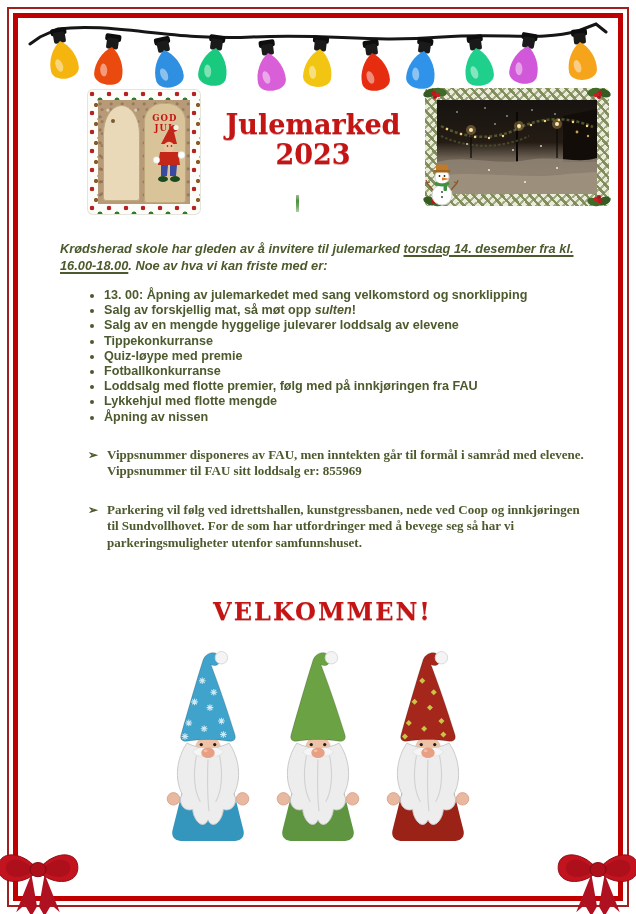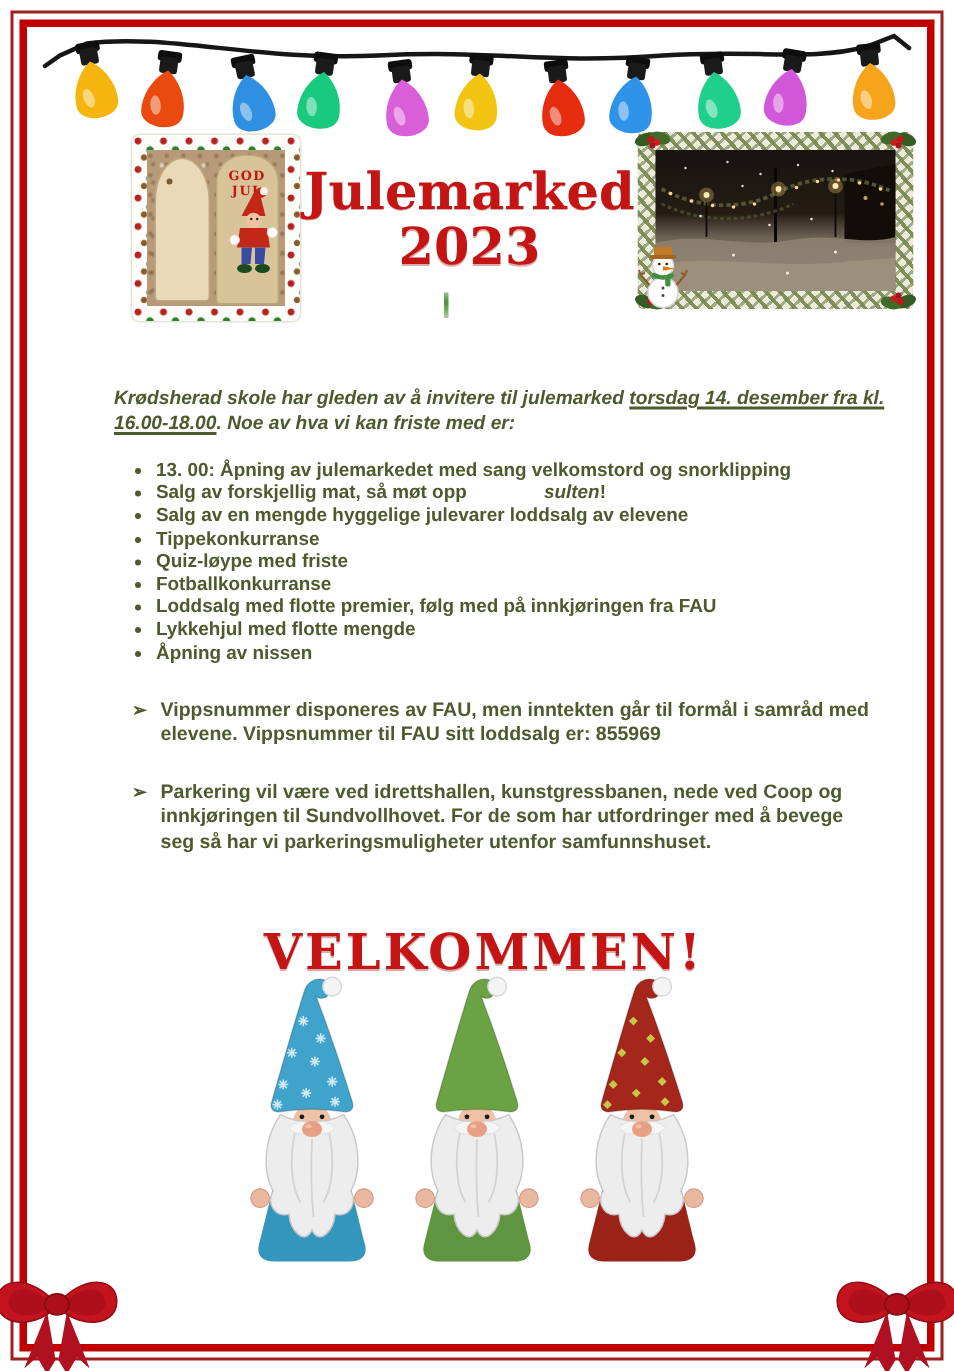--- a/index.html
+++ b/index.html
@@ -27,48 +27,48 @@
   .door{position:absolute;border:1px solid #bfa87e;}
   .door-left{left:5%;top:5%;width:38%;height:90%;background:#ead9b9;
     border-radius:50% 50% 3px 3px / 30% 30% 3px 3px;}
   .door-left:after{content:"";position:absolute;left:22%;top:14%;width:4px;height:4px;border-radius:50%;background:#7a5a30;}
   .door-right{left:50%;top:3%;width:43%;height:94%;background:#d9c49a;
     border-radius:45% 45% 3px 3px / 18% 18% 3px 3px;}
   .godjul{margin-top:9px;text-align:center;font-weight:bold;font-size:8.5px;letter-spacing:1px;
     color:#c41414;font-family:"DejaVu Serif",serif;}
   .painted-gnome{position:absolute;left:4px;top:20px;width:40px;height:62px;}
   .title{position:absolute;left:198px;top:110px;width:230px;margin:0;text-align:center;z-index:2;
-    font-family:"DejaVu Serif",serif;font-weight:700;font-size:34px;line-height:1.1;
+    font-family:"DejaVu Serif",serif;font-weight:700;font-size:27px;line-height:1.1;
     color:var(--title_red,#c41414);text-shadow:0 1px 0 rgba(150,10,10,.35);}
   .right-pic{position:absolute;left:425px;top:88px;width:184px;height:118px;z-index:2;
     background-color:#ecead9;border-radius:4px;
     background-image:
       repeating-linear-gradient(48deg,rgba(118,134,80,.9) 0 2.5px,transparent 2.5px 7px),
       repeating-linear-gradient(-42deg,rgba(100,118,66,.55) 0 2px,transparent 2px 6px);}
   .photo{position:absolute;inset:12px;overflow:hidden;
     background:linear-gradient(#171310 0%,#241c14 45%,#6d6154 62%,#8d8070 78%,#7b6e5e 100%);}
   .holly{position:absolute;width:26px;height:18px;z-index:3;}
   .holly.tl{left:-3px;top:-4px}.holly.tr{right:-3px;top:-4px;transform:scaleX(-1)}
   .holly.bl{left:-3px;bottom:-4px;transform:scaleY(-1)}.holly.br{right:-3px;bottom:-4px;transform:scale(-1,-1)}
   .snowman{position:absolute;left:0px;bottom:-2px;width:34px;height:52px;z-index:4;}
   .cursor-mark{position:absolute;left:296px;top:195px;width:3px;height:17px;z-index:2;
     background:linear-gradient(#9cc08c,#4e8f3e 35%,#6da85c 65%,#b4ccaa);}
   
   .content{position:absolute;left:60px;top:240px;width:525px;color:var(--body_text,#4c5a2d);z-index:1;}
-  .intro{margin:16px;width:515px;font:italic 700 12.8px/17px "Liberation Sans",sans-serif;}
+  .intro{margin:0;width:515px;font:italic 700 12.8px/17px "Liberation Sans",sans-serif;}
   .intro .u{text-decoration:underline;text-decoration-thickness:2px;text-underline-offset:2px;}
   .bullets{margin:14px 0 0 0;padding-left:44px;list-style:disc;
     font:700 12.6px/15.2px "Liberation Sans",sans-serif;}
-  .bullets em{margin-left:48px;}
+  .bullets em{}
   .note{display:flex;gap:9px;margin-top:22px;padding-left:28px;
     font:700 13px/16.5px "Liberation Sans",sans-serif;}
   .note-marker{flex:none;font-size:12px;line-height:16.5px;}
-  .note-text{max-width:482px;}
+  .note-text{max-width:482px;font-family:Liberation Serif, serif;}
   .welcome{margin-top:46px;text-align:center;font-family:"DejaVu Serif",serif;font-weight:700;
-    font-size:33px;letter-spacing:2px;color:var(--title_red,#c41414);
+    font-size:24px;letter-spacing:2px;color:var(--title_red,#c41414);
     text-shadow:0 1px 0 rgba(150,10,10,.35);}
   
   .gnomes{position:absolute;left:0;right:0;top:648px;display:flex;justify-content:center;gap:14px;z-index:1;}
   .gnome{width:96px;height:197px;}
   .gnome svg{width:100%;height:100%;display:block;}
   
   .bow{position:absolute;top:844px;width:96px;height:74px;z-index:4;}
   .bow-left{left:-10px;}
   .bow-right{right:-10px;transform:scaleX(-1);}
 </style>
@@ -274,34 +274,34 @@
   <div class="cursor-mark"></div>
 
   <div class="content">
     <p class="intro"><span>Krødsherad skole har gleden av å invitere til julemarked </span><span class="u">torsdag 14. desember fra kl. 16.00-18.00</span><span>. Noe av hva vi kan friste med er:</span></p>
 
     <ul class="bullets">
       <li><span>13. 00: Åpning av julemarkedet med sang velkomstord og snorklipping</span></li>
       <li><span>Salg av forskjellig mat, så møt opp </span><em>sulten</em><span>!</span></li>
       <li><span>Salg av en mengde hyggelige julevarer loddsalg av elevene</span></li>
       <li><span>Tippekonkurranse</span></li>
-      <li><span>Quiz-løype med friste</span></li>
+      <li><span>Quiz-løype med premie</span></li>
       <li><span>Fotballkonkurranse</span></li>
       <li><span>Loddsalg med flotte premier, følg med på innkjøringen fra FAU</span></li>
       <li><span>Lykkehjul med flotte mengde</span></li>
       <li><span>Åpning av nissen</span></li>
     </ul>
 
     <div class="note">
       <span class="note-marker">➢</span>
       <span class="note-text">Vippsnummer disponeres av FAU, men inntekten går til formål i samråd med elevene. Vippsnummer til FAU sitt loddsalg er: 855969</span>
     </div>
     <div class="note">
       <span class="note-marker">➢</span>
-      <span class="note-text">Parkering vil være ved idrettshallen, kunstgressbanen, nede ved Coop og innkjøringen til Sundvollhovet. For de som har utfordringer med å bevege seg så har vi parkeringsmuligheter utenfor samfunnshuset.</span>
+      <span class="note-text">Parkering vil følg ved idrettshallen, kunstgressbanen, nede ved Coop og innkjøringen til Sundvollhovet. For de som har utfordringer med å bevege seg så har vi parkeringsmuligheter utenfor samfunnshuset.</span>
     </div>
 
     <div class="welcome">VELKOMMEN!</div>
   </div>
 
   <div class="gnomes" id="gnomes-row">
       <div class="gnome">
         <svg viewBox="0 0 100 205" xmlns="http://www.w3.org/2000/svg">
           <defs>
             <clipPath id="hatclip0">

